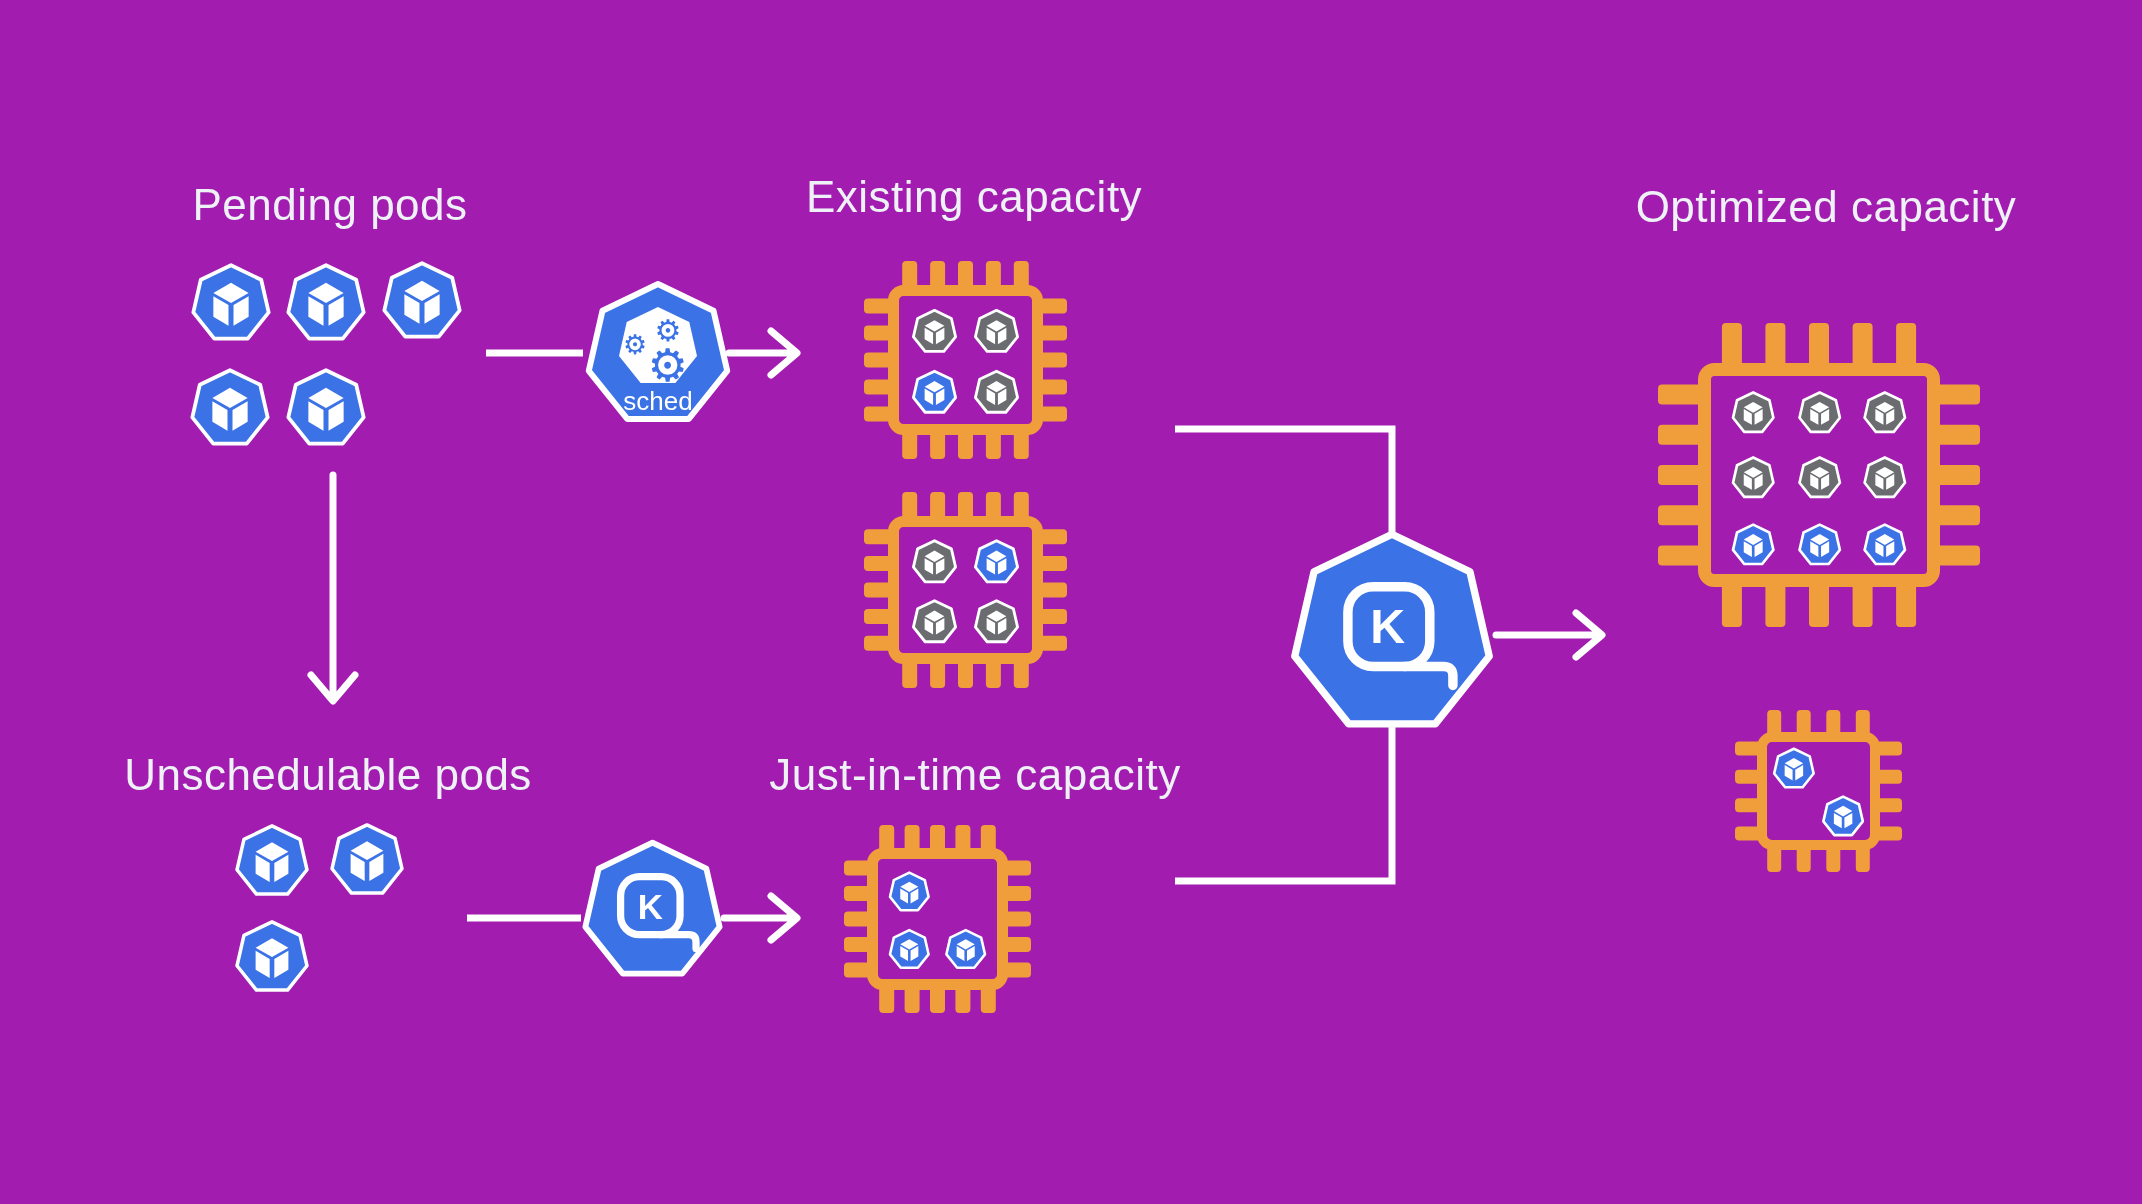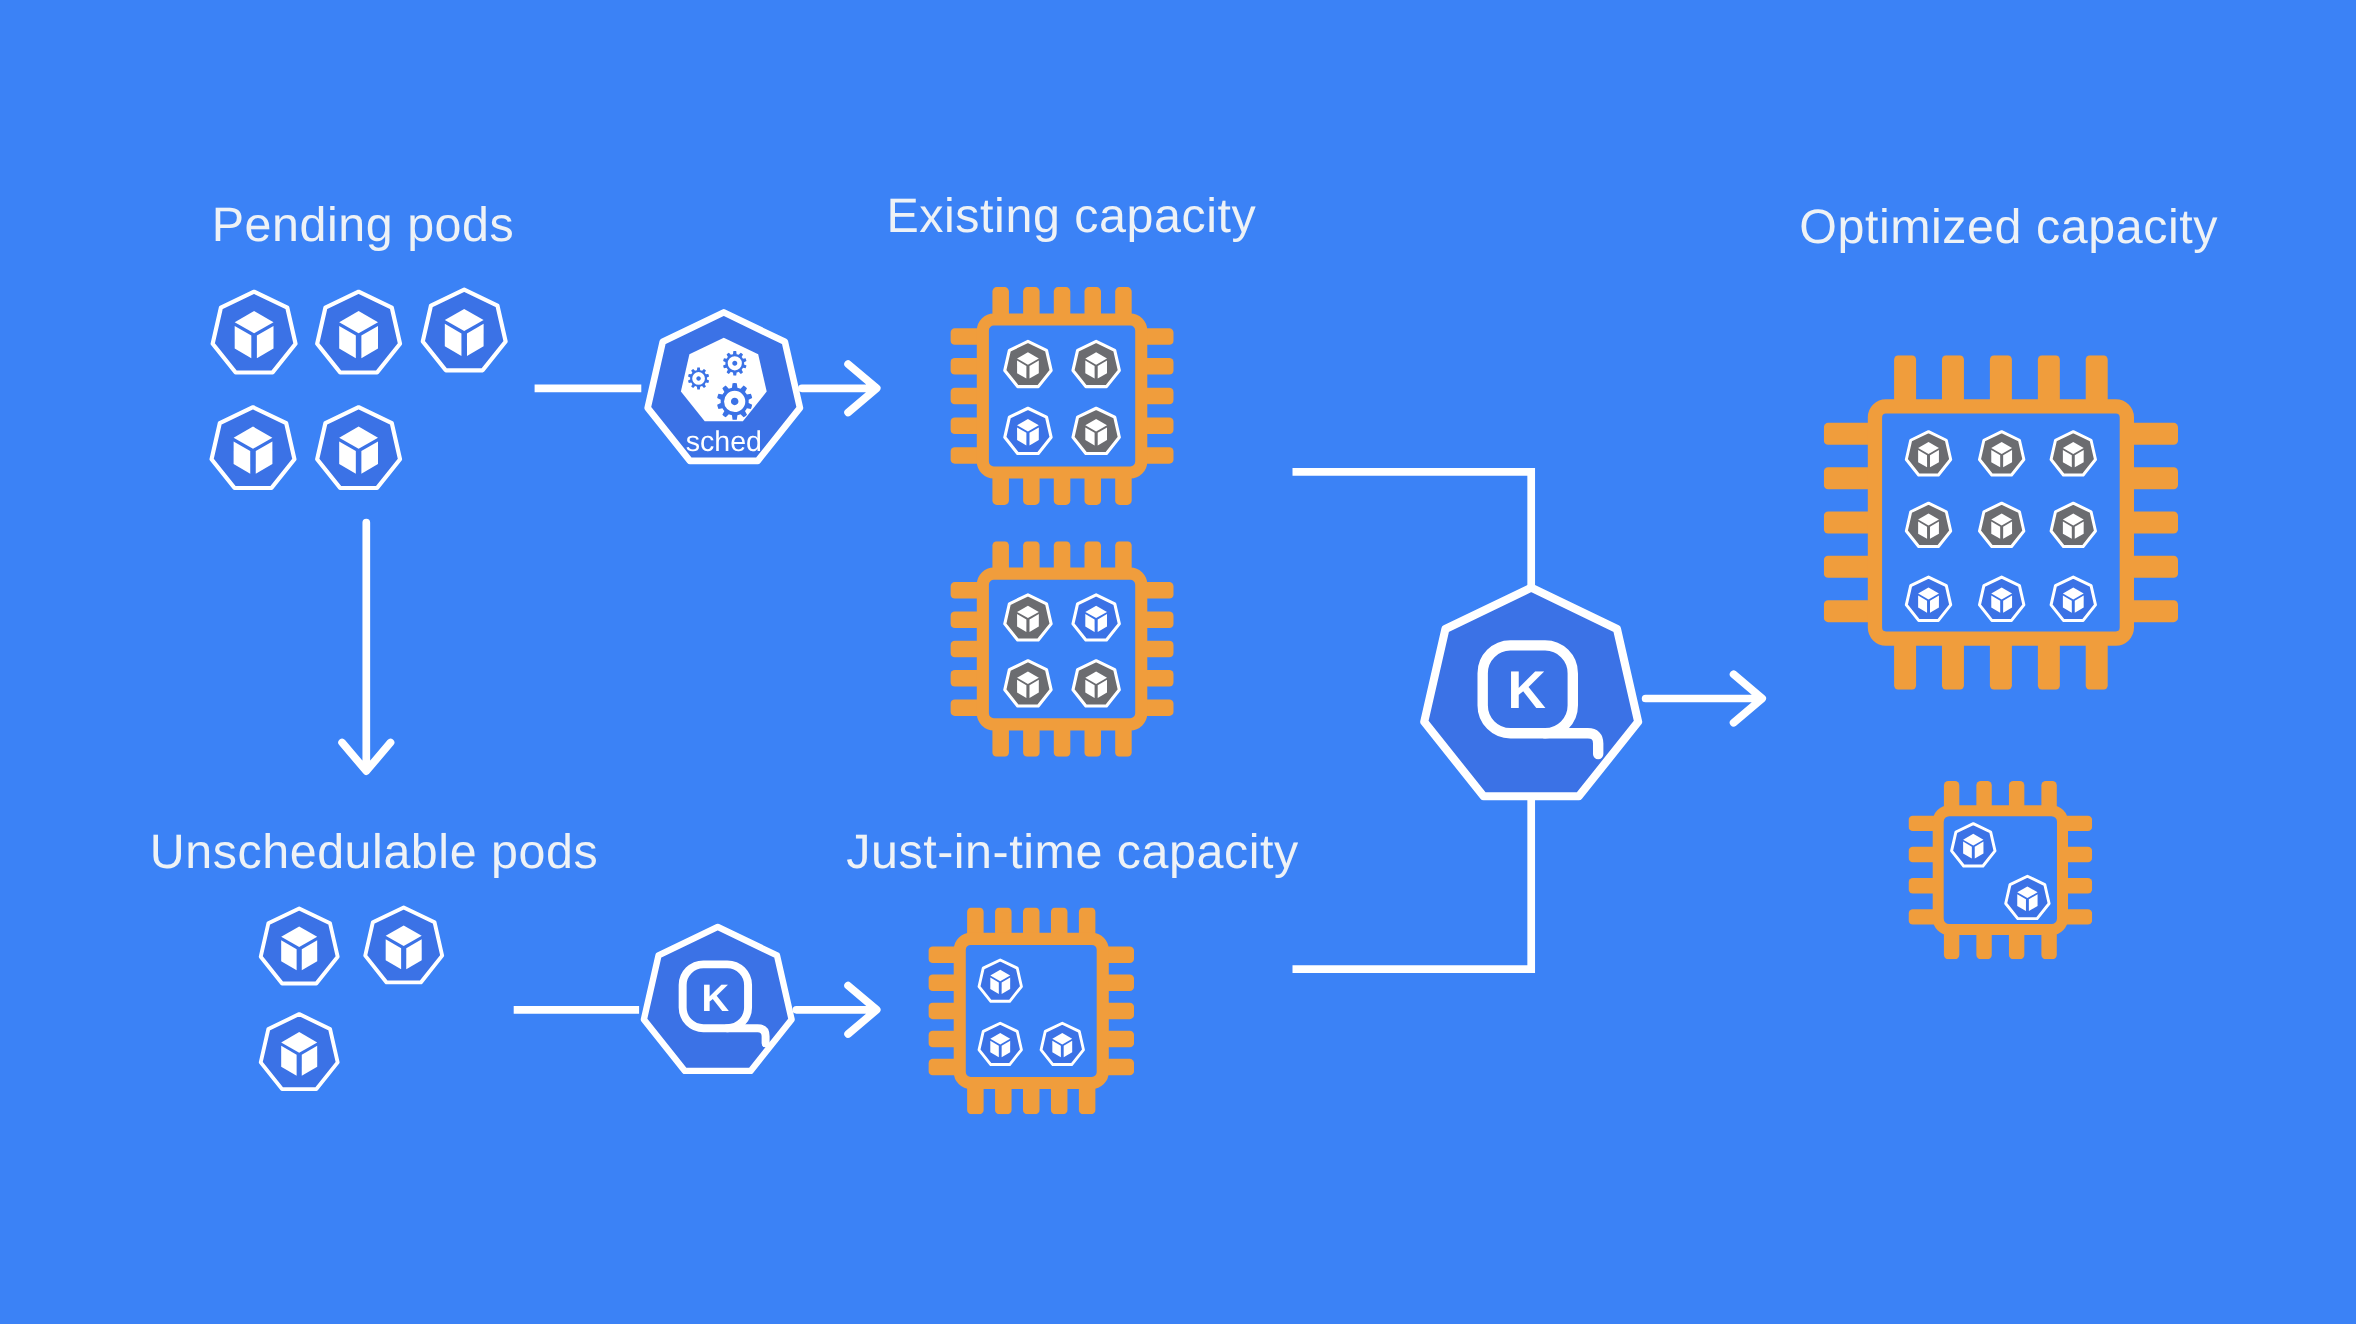--- a/index.html
+++ b/index.html
@@ -24,26 +24,26 @@
   .pod-slot{position:absolute;}
   .pod-slot svg{display:block;width:100%;height:100%;}
   .chip{position:absolute;}
   .chip svg{display:block;}
   .icon svg{display:block;}
   #connectors{position:absolute;left:0;top:0;pointer-events:none;}
 </style>
 </head>
 <body style="background: rgb(35, 44, 60);">
 
-<div class="canvas" id="canvas" style="background: #3b82f6; color: rgb(238, 242, 246);">
+<div class="canvas" id="canvas" style="background: #a21caf; color: rgb(238, 242, 246);">
 
   <div class="label" style="left:330px;top:180px;">Pending pods</div>
   <div class="label" style="left:974px;top:172px;text-align:right;">Existing capacity</div>
   <div class="label" style="left:1826px;top:182px;text-align:right;">Optimized capacity</div>
-  <div class="label" style="left:328px;top:750px;margin-left:12px;">Unschedulable pods</div>
+  <div class="label" style="left:328px;top:750px;">Unschedulable pods</div>
   <div class="label" style="left:975px;top:750px;">Just-in-time capacity</div>
 
   <svg id="connectors" width="2142" height="1204" viewBox="0 0 2142 1204">
     <g stroke="#FFFFFF" stroke-width="7" fill="none">
       <path d="M486 353 H583"></path>
       <path d="M729 353 H793 M771 331 L797 353 L771 375" stroke-linecap="round" stroke-linejoin="round"></path>
       <path d="M333 475 V697 M311 675 L333 701 L355 675" stroke-linecap="round" stroke-linejoin="round"></path>
       <path d="M467 918 H581"></path>
       <path d="M724 918 H793 M771 896 L797 918 L771 940" stroke-linecap="round" stroke-linejoin="round"></path>
       <path d="M1175 429 H1392 V560"></path>

